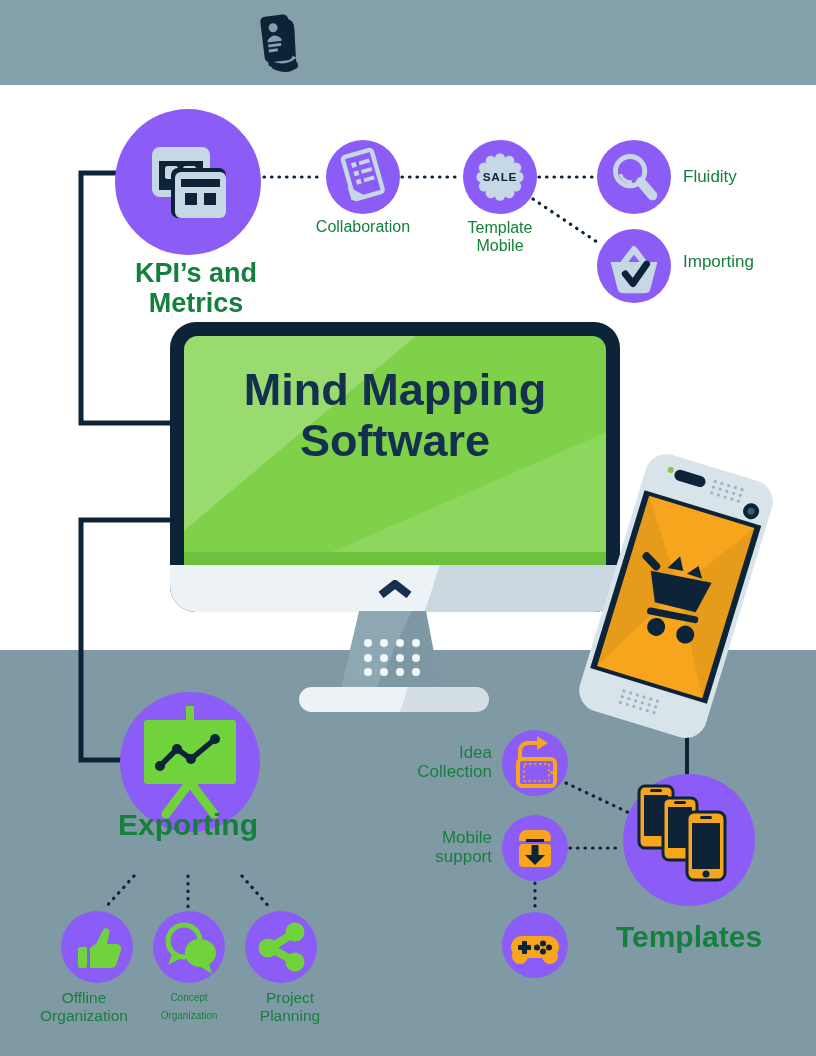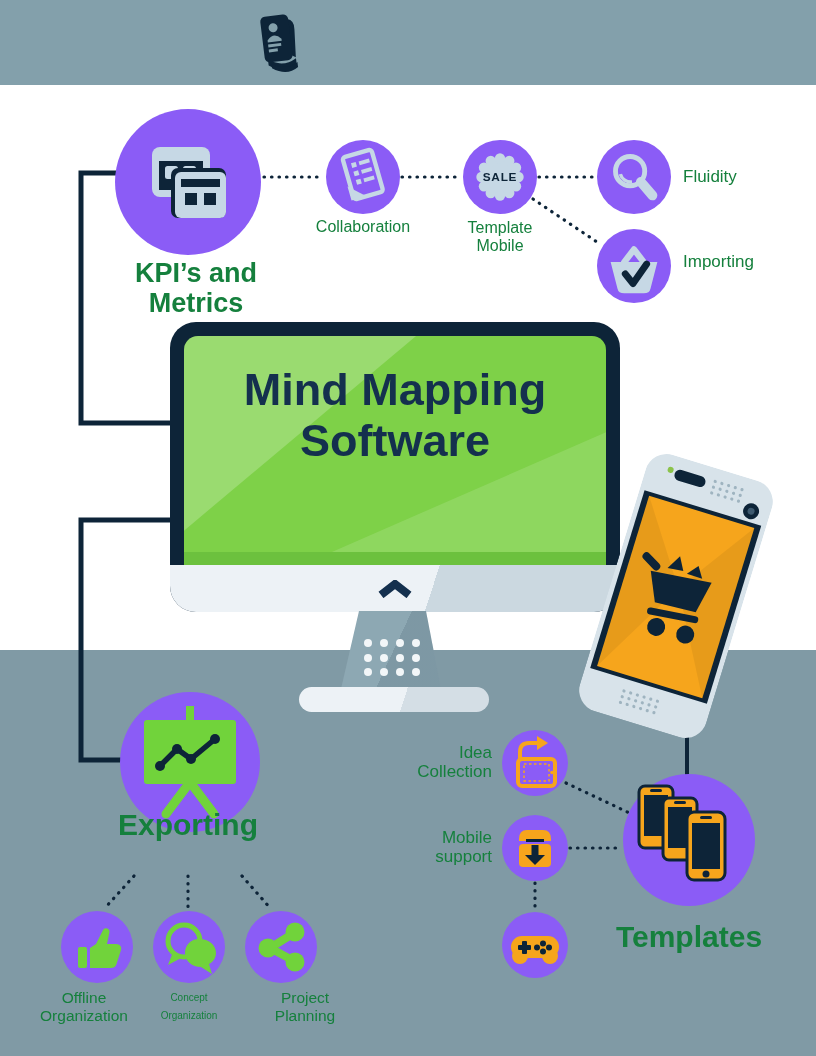--- a/index.html
+++ b/index.html
@@ -30,21 +30,21 @@
 
   .lbl{position:absolute;color:#15803d;text-align:center;line-height:1.12;}
   .lbl-kpis{left:76px;top:258px;width:240px;font-size:27px;font-weight:bold;line-height:30px;}
   .lbl-collab{left:283px;top:218px;width:160px;font-size:16px;}
   .lbl-sale{left:430px;top:219px;width:140px;font-size:16px;line-height:18px;}
   .lbl-fluid{left:683px;top:167px;width:120px;text-align:left;font-size:17px;}
   .lbl-import{left:683px;top:252px;width:120px;text-align:left;font-size:17px;}
   .lbl-export{left:88px;top:808px;width:200px;font-size:30px;font-weight:bold;}
   .lbl-offline{left:14px;top:989px;width:140px;font-size:15.5px;line-height:18px;}
   .lbl-concept{left:119px;top:989px;width:140px;font-size:10px;line-height:18px;}
-  .lbl-project{left:235px;top:989px;width:140px;font-size:15.5px;line-height:18px;}
+  .lbl-project{left:220px;top:989px;width:140px;font-size:15.5px;line-height:18px;}
   .lbl-idea{right:324px;top:743px;width:150px;text-align:right;font-size:17px;line-height:19px;}
   .lbl-mobile{right:324px;top:828px;width:150px;text-align:right;font-size:17px;line-height:19px;}
   .lbl-realtime{right:324px;top:916px;width:150px;text-align:right;font-size:17px;line-height:19px;}
   .lbl-templates{left:589px;top:920px;width:200px;font-size:30px;font-weight:bold;text-align:center;}
 
   
   .monitor{position:absolute;left:170px;top:322px;width:450px;height:290px;background:#0D2438;border-radius:26px;}
   .screen{position:absolute;left:14px;top:14px;width:422px;height:229px;background:#7ED148;border-radius:14px 14px 0 0;overflow:hidden;}
   .screen .hl1{position:absolute;inset:0;background:rgba(255,255,255,.22);clip-path:polygon(0 0,55% 0,0 85%);}
   .screen .hl2{position:absolute;inset:0;background:rgba(255,255,255,.13);clip-path:polygon(100% 42%,100% 100%,28% 100%);}

